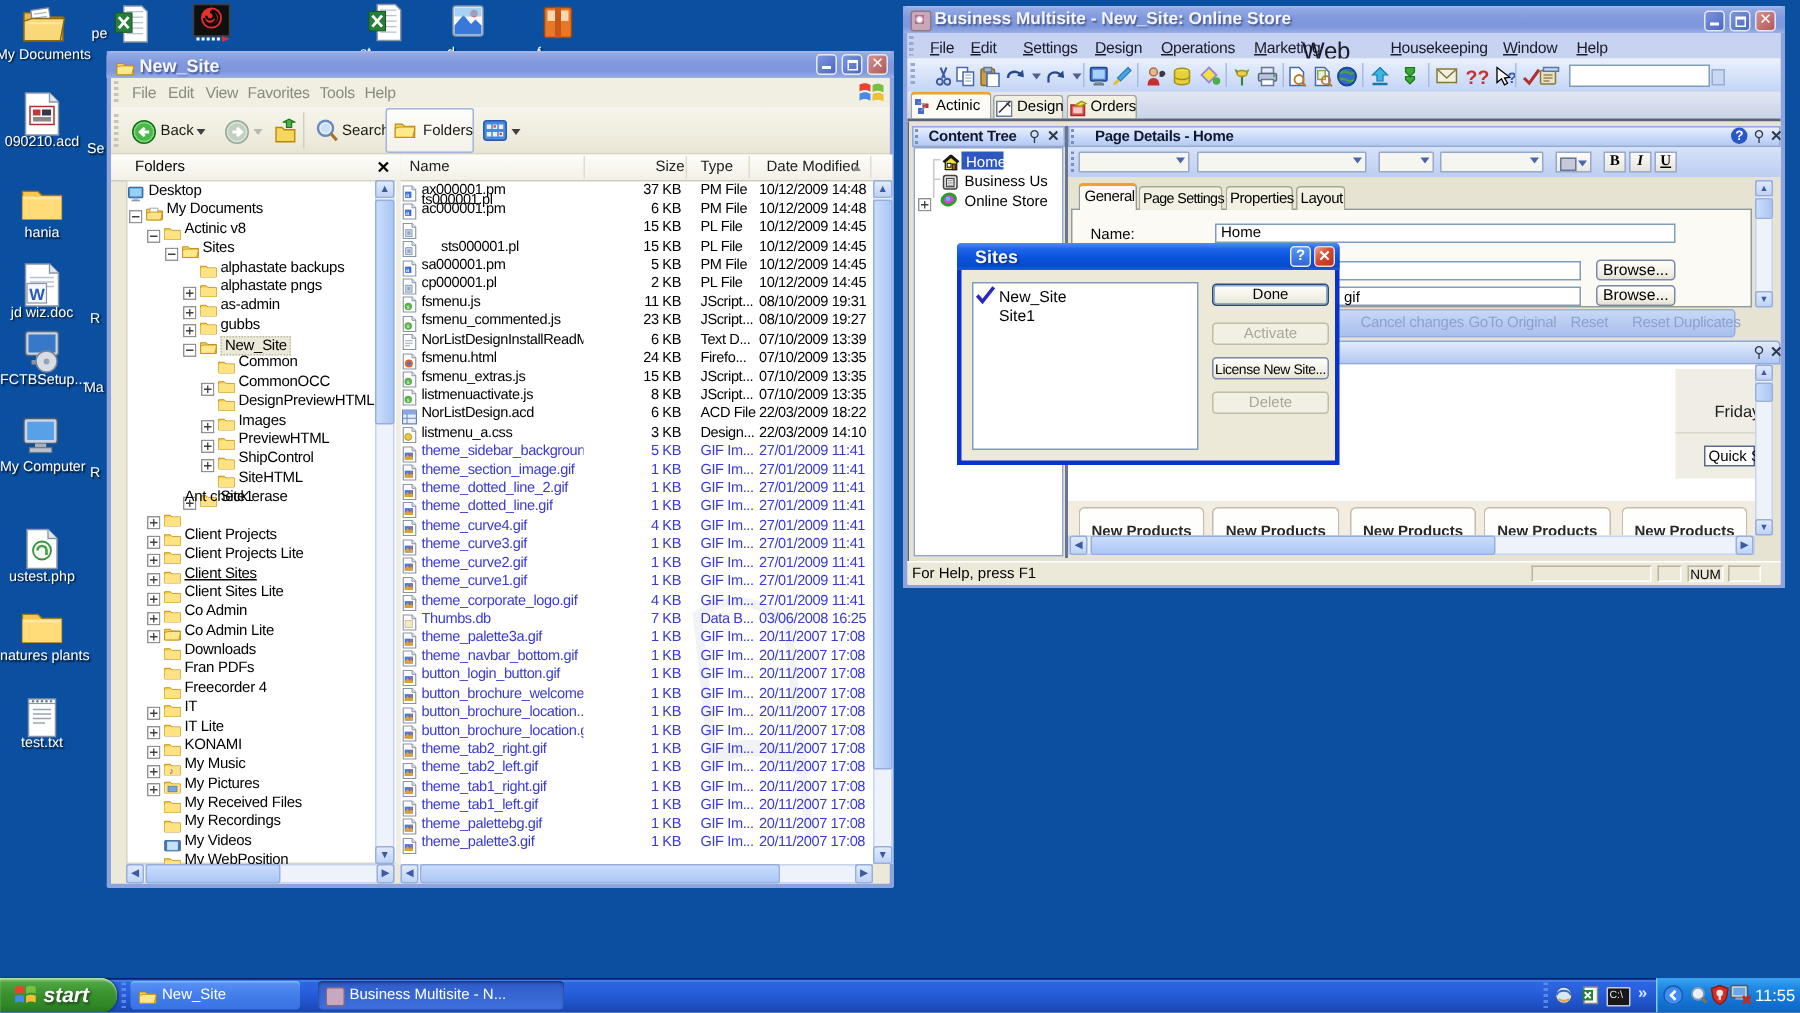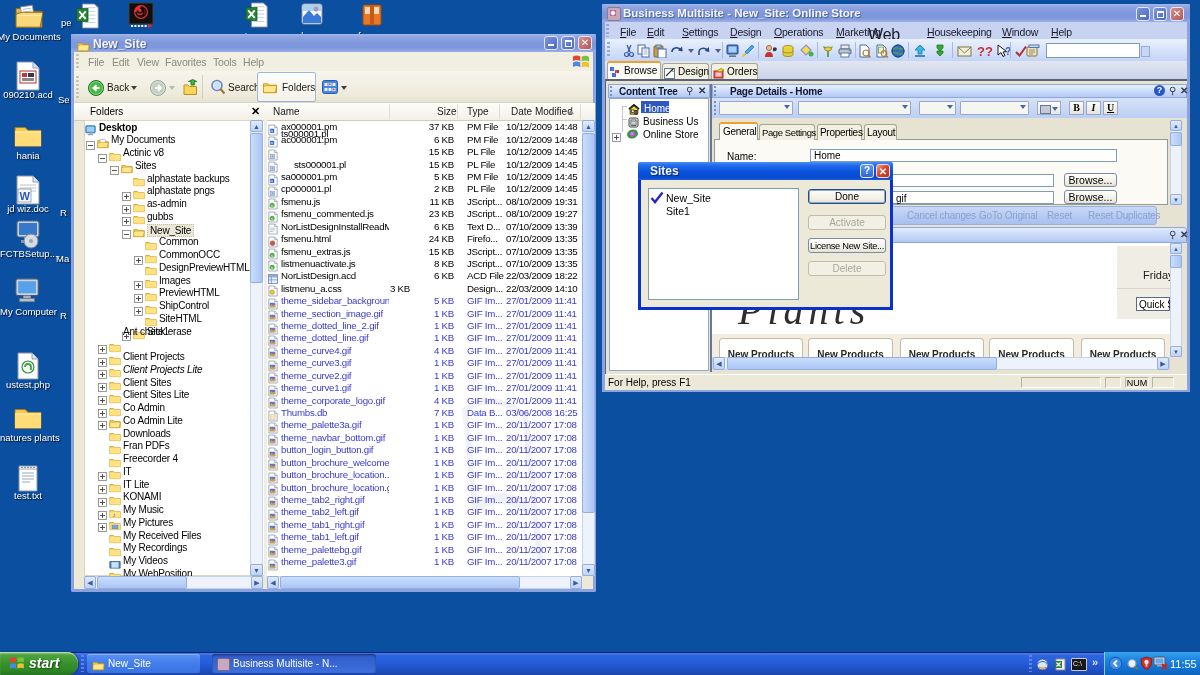--- a/index.html
+++ b/index.html
@@ -305,21 +305,21 @@
 <div class="a" style="left:455px;top:390px;width:90px;height:180px;opacity:0.12"><svg width="90" height="180" viewBox="0 0 90 180">
         <path d="M10 20 C30 5 50 10 70 25 L80 120 C60 105 40 100 20 115 Z" fill="none" stroke="#8898B0" stroke-width="6"></path>
         <path d="M20 120 C40 105 60 110 80 125 L85 170" fill="none" stroke="#8898B0" stroke-width="6"></path>
       </svg></div>
 <div class="a" style="left:85px;top:122.0px"><svg width="11" height="11" viewBox="0 0 14 14">
         <rect x="1" y="1" width="12" height="9" rx="1" fill="#58A8E8" stroke="#20558C" stroke-width="0.9"></rect>
         <rect x="2.3" y="2.3" width="9.4" height="6.2" fill="#98D0F8"></rect>
         <rect x="5" y="10" width="4" height="1.6" fill="#B0B8C8"></rect>
         <rect x="3.5" y="11.6" width="7" height="1.4" fill="#8898A8"></rect>
       </svg></div>
-<div class="tree-row" style="left:99px;top:121.5px;font-weight:bold;">Desktop</div>
+<div class="tree-row" style="left:99px;top:121.5px;">Desktop</div>
 <div class="a" style="left:86px;top:135.8px"><svg width="9" height="9" viewBox="0 0 9 9">
         <rect x="0.5" y="0.5" width="8" height="8" fill="#fff" stroke="#808080" stroke-width="0.8"></rect>
         <path d="M2 4.5 h5" stroke="#404040" stroke-width="0.9"></path>
       </svg></div>
 <div class="a" style="left:97px;top:134.8px"><svg width="12" height="11" viewBox="0 0 16 14">
         <path d="M1 3 L6 3 L7.5 4.5 L15 4.5 L15 12.5 L1 12.5 Z" fill="#FFD34F" stroke="#B8860B" stroke-width="0.8"></path>
         <rect x="4" y="2" width="7" height="7" fill="#fff" stroke="#8894A8" stroke-width="0.7"></rect>
         <path d="M1 6.5 L4.5 5.5 L15 5.5 L13.5 12.5 L1 12.5 Z" fill="#FFE382" stroke="#C89010" stroke-width="0.8"></path>
       </svg></div>
 <div class="tree-row" style="left:111px;top:134.2px;">My Documents</div>
@@ -461,30 +461,30 @@
       </svg></div>
 <div class="tree-row" style="left:123px;top:351.0px;">Client Projects</div>
 <div class="a" style="left:98px;top:365.2px"><svg width="9" height="9" viewBox="0 0 9 9">
         <rect x="0.5" y="0.5" width="8" height="8" fill="#fff" stroke="#808080" stroke-width="0.8"></rect>
         <path d="M2 4.5 h5 M4.5 2 v5" stroke="#404040" stroke-width="0.9"></path>
       </svg></div>
 <div class="a" style="left:109px;top:364.2px"><svg width="12" height="11" viewBox="0 0 16 14">
         <path d="M1 3 L6 3 L7.5 4.5 L15 4.5 L15 12.5 L1 12.5 Z" fill="#FFD34F" stroke="#B8860B" stroke-width="0.8"></path>
         <path d="M1 4.8 L15 4.8 L15 12.5 L1 12.5 Z" fill="#FFE382" stroke="none"></path>
       </svg></div>
-<div class="tree-row" style="left:123px;top:363.8px;font-style:italic;">Client Projects Lite</div>
+<div class="tree-row" style="left:123px;top:363.8px;">Client Projects Lite</div>
 <div class="a" style="left:98px;top:378.0px"><svg width="9" height="9" viewBox="0 0 9 9">
         <rect x="0.5" y="0.5" width="8" height="8" fill="#fff" stroke="#808080" stroke-width="0.8"></rect>
         <path d="M2 4.5 h5 M4.5 2 v5" stroke="#404040" stroke-width="0.9"></path>
       </svg></div>
 <div class="a" style="left:109px;top:377.0px"><svg width="12" height="11" viewBox="0 0 16 14">
         <path d="M1 3 L6 3 L7.5 4.5 L15 4.5 L15 12.5 L1 12.5 Z" fill="#FFD34F" stroke="#B8860B" stroke-width="0.8"></path>
         <path d="M1 4.8 L15 4.8 L15 12.5 L1 12.5 Z" fill="#FFE382" stroke="none"></path>
       </svg></div>
-<div class="tree-row" style="left:123px;top:376.5px;">Client Sites</div>
+<div class="tree-row" style="left:123px;top:376.5px;text-decoration:underline;">Client Sites</div>
 <div class="a" style="left:98px;top:390.8px"><svg width="9" height="9" viewBox="0 0 9 9">
         <rect x="0.5" y="0.5" width="8" height="8" fill="#fff" stroke="#808080" stroke-width="0.8"></rect>
         <path d="M2 4.5 h5 M4.5 2 v5" stroke="#404040" stroke-width="0.9"></path>
       </svg></div>
 <div class="a" style="left:109px;top:389.8px"><svg width="12" height="11" viewBox="0 0 16 14">
         <path d="M1 3 L6 3 L7.5 4.5 L15 4.5 L15 12.5 L1 12.5 Z" fill="#FFD34F" stroke="#B8860B" stroke-width="0.8"></path>
         <path d="M1 4.8 L15 4.8 L15 12.5 L1 12.5 Z" fill="#FFE382" stroke="none"></path>
       </svg></div>
 <div class="tree-row" style="left:123px;top:389.2px;">Client Sites Lite</div>
 <div class="a" style="left:98px;top:403.5px"><svg width="9" height="9" viewBox="0 0 9 9">
@@ -727,21 +727,21 @@
 <div class="lst ellip" style="left:281px;top:270.3px;width:108px;color:#000">NorListDesign.acd</div>
 <div class="lst" style="left:390px;top:270.3px;width:64px;text-align:right;color:#000">6 KB</div>
 <div class="lst" style="left:467px;top:270.3px;color:#000">ACD File</div>
 <div class="lst" style="left:506px;top:270.3px;color:#000">22/03/2009 18:22</div>
 <div class="a" style="left:268px;top:283.3px"><svg width="10" height="12" viewBox="0 0 12 14">
         <path d="M1 1 L8 1 L11 4 L11 13 L1 13 Z" fill="#FFFFFF" stroke="#8894A8" stroke-width="0.9"></path>
         <path d="M8 1 L8 4 L11 4" fill="#E8ECF2" stroke="#8894A8" stroke-width="0.8"></path>
         <circle cx="5" cy="8.5" r="2.8" fill="#E8C838" stroke="#A08820" stroke-width="0.6"></circle>
       </svg></div>
 <div class="lst ellip" style="left:281px;top:282.8px;width:108px;color:#000">listmenu_a.css</div>
-<div class="lst" style="left:390px;top:282.8px;width:64px;text-align:left;color:#000">3 KB</div>
+<div class="lst" style="left:390px;top:282.8px;width:64px;text-align:right;color:#000">3 KB</div>
 <div class="lst" style="left:467px;top:282.8px;color:#000">Design...</div>
 <div class="lst" style="left:506px;top:282.8px;color:#000">22/03/2009 14:10</div>
 <div class="a" style="left:268px;top:295.7px"><svg width="10" height="12" viewBox="0 0 12 14">
         <path d="M1 1 L8 1 L11 4 L11 13 L1 13 Z" fill="#FFFFFF" stroke="#8894A8" stroke-width="0.9"></path>
         <path d="M8 1 L8 4 L11 4" fill="#E8ECF2" stroke="#8894A8" stroke-width="0.8"></path>
         <rect x="2.2" y="5.5" width="6.6" height="5.5" fill="#4878D8"></rect>
         <path d="M2.2 9.5 L4.5 7 L6 9 L7.5 7.5 L8.8 9.5 L8.8 11 L2.2 11 Z" fill="#E0A030"></path>
         <circle cx="7.2" cy="6.8" r="0.9" fill="#E85858"></circle>
       </svg></div>
 <div class="lst ellip" style="left:281px;top:295.2px;width:108px;color:#3A3AD0">theme_sidebar_backgroun...</div>
@@ -1136,21 +1136,21 @@
 <div class="a" style="left:605px;top:61px;width:582px;height:18px;background:linear-gradient(180deg,#E2E6F2,#CAD3EA)"></div>
 <div class="a" style="left:662px;top:63px;width:47px;height:16px;background:#F2F0E2;border:1px solid #A8A890;border-bottom:none;border-radius:3px 3px 0 0;box-sizing:border-box"></div>
 <div class="a" style="left:711px;top:63px;width:47px;height:16px;background:#F2F0E2;border:1px solid #A8A890;border-bottom:none;border-radius:3px 3px 0 0;box-sizing:border-box"></div>
 <div class="a" style="left:607px;top:61px;width:54px;height:18px;background:#FCFBF6;border:1px solid #A8A890;border-bottom:none;border-top:2px solid #F0A030;border-radius:3px 3px 0 0;box-sizing:border-box"></div>
 <div class="a" style="left:609px;top:64px;width:12px;height:12px"><svg width="12" height="12">
         <rect x="1" y="1" width="4" height="4" fill="#4868D8"></rect>
         <rect x="6" y="4" width="4" height="3" fill="#C83030"></rect>
         <rect x="3" y="7" width="4" height="4" fill="#4868D8"></rect>
         <path d="M3 3 L8 5 M5 9 L8 6" stroke="#8898B8" stroke-width="0.8"></path>
       </svg></div>
-<div class="a" style="left:624px;top:65px;font-size:10px;color:#000">Browse</div>
+<div class="a" style="left:624px;top:65px;font-size:10px;color:#000">Actinic</div>
 <div class="a" style="left:664px;top:65px;width:11px;height:11px"><svg width="11" height="11">
         <rect x="0.5" y="0.5" width="10" height="10" fill="#FFF" stroke="#687898"></rect>
         <path d="M2 8 L8 2 M8 2 L9.5 0.5" stroke="#303030" stroke-width="1.1"></path>
         <path d="M7 1.5 L9.5 4" stroke="#303030" stroke-width="0.8"></path>
       </svg></div>
 <div class="a" style="left:678px;top:66px;font-size:10px;color:#000">Design</div>
 <div class="a" style="left:713px;top:65px;width:12px;height:11px"><svg width="12" height="11">
         <rect x="1" y="3" width="9" height="7" fill="#E85858" stroke="#A82828"></rect>
         <rect x="2.5" y="4.5" width="6" height="4" fill="#F8C8C8"></rect>
         <path d="M4 3 L8 0.5 L11 2 L7 4 Z" fill="#F0E040" stroke="#A89818"></path>
@@ -1243,21 +1243,20 @@
 <div class="a" style="left:1047px;top:210px;font-size:10px;letter-spacing:-0.2px;color:#8CA2CE">Reset</div>
 <div class="a" style="left:1088px;top:210px;font-size:10px;letter-spacing:-0.2px;color:#8CA2CE">Reset Duplicates</div>
 <div class="a" style="left:712px;top:227px;width:475px;height:16px;background:linear-gradient(180deg,#E2EBFC 0%,#C4D5F7 60%,#B2C8F2 100%);border:1px solid #8FA8DC;border-radius:3px 3px 0 0;box-sizing:border-box"></div>
 <div class="a" style="left:1169px;top:229px;font-size:10px;color:#303848">⚲</div>
 <div class="a" style="left:1180px;top:229px;font-size:10px;font-weight:bold;color:#303848">✕</div>
 <div class="a" style="left:712px;top:243px;width:458px;height:114px;background:#FFF;overflow:hidden">
   <div style="position:absolute;left:405px;top:3px;width:53px;height:73px;background:#EFEDE4"></div>
   <div style="position:absolute;left:431px;top:26px;font-size:11px;color:#202020">Friday</div>
   <div style="position:absolute;left:405px;top:45px;width:53px;height:1px;background:#D8D5C8"></div>
   <div style="position:absolute;left:424px;top:54px;width:34px;height:14px;background:#FFF;border:1px solid #5A6A8A;box-sizing:border-box;font-size:10px;color:#000;padding:1px 0 0 2px;white-space:nowrap">Quick S</div>
-  <div style="position:absolute;left:26px;top:44px;font-size:40px;font-style:italic;color:#2E2E2E;letter-spacing:5px;font-family:'Liberation Serif',serif">Plants</div>
 
   <div style="position:absolute;left:0px;top:91px;width:458px;height:23px;background:#F2EDE0"></div>
 </div>
 <div class="a" style="left:719px;top:338px;width:84px;height:19px;background:#FEFEFC;border:1px solid #C4BCA8;border-bottom:none;border-radius:4px 4px 0 0;box-sizing:border-box;overflow:hidden">
       <div style="margin-top:10px;text-align:center;font-size:10px;font-weight:bold;color:#282828">New Products</div>
     </div>
 <div class="a" style="left:808px;top:338px;width:85px;height:19px;background:#FEFEFC;border:1px solid #C4BCA8;border-bottom:none;border-radius:4px 4px 0 0;box-sizing:border-box;overflow:hidden">
       <div style="margin-top:10px;text-align:center;font-size:10px;font-weight:bold;color:#282828">New Products</div>
     </div>
 <div class="a" style="left:900px;top:338px;width:84px;height:19px;background:#FEFEFC;border:1px solid #C4BCA8;border-bottom:none;border-radius:4px 4px 0 0;box-sizing:border-box;overflow:hidden">

